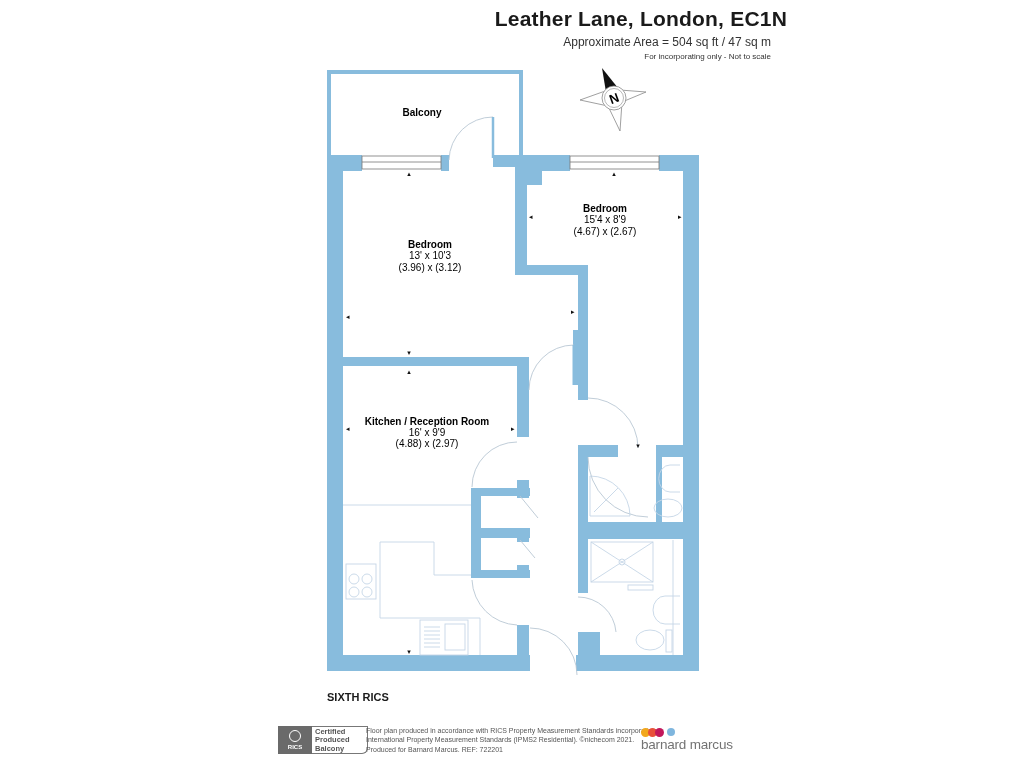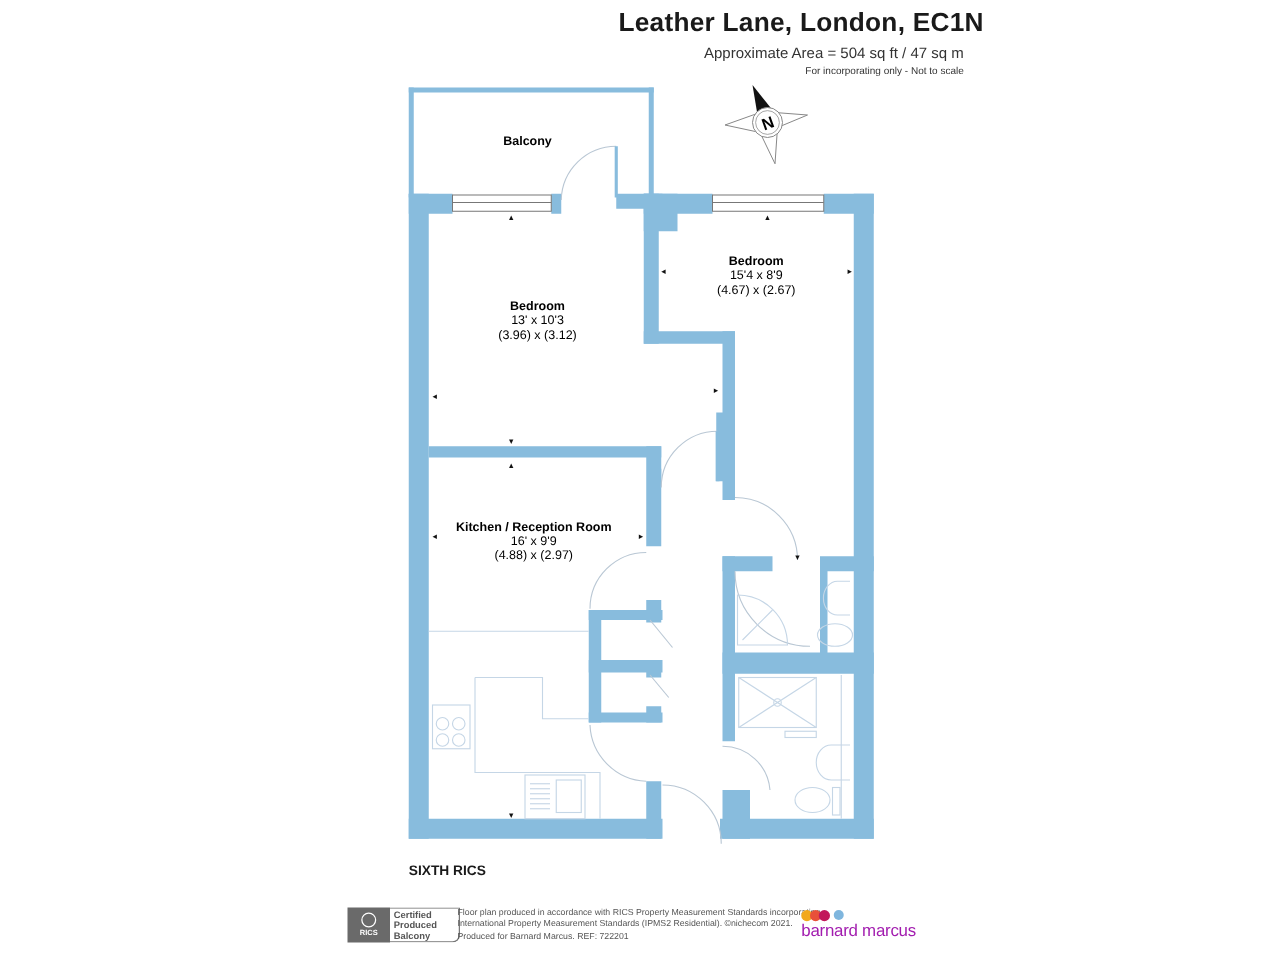--- a/index.html
+++ b/index.html
@@ -12,21 +12,21 @@
   .rics { position:absolute; left:278px; top:726px; width:90px; height:28px; display:flex; }
   .rics-badge { width:34px; height:28px; background:#6a6a6a; color:#fff; font-size:6px; font-weight:bold; display:flex; flex-direction:column; align-items:center; justify-content:center; }
   .rics-globe { width:10px; height:10px; border:1.5px solid #fff; border-radius:50%; margin-bottom:2px; }
   .rics-text { flex:1; border:1px solid #777; border-left:none; border-radius:0 0 6px 0; font-size:7.5px; font-weight:bold; color:#555; padding:1px 3px; line-height:8.3px; }
   .rics-text span { display:block; }
   .legal { position:absolute; left:366px; top:726px; width:270px; font-size:7px; color:#555; line-height:9.3px; }
   .legal span { display:block; white-space:nowrap; }
   .brand { position:absolute; left:641px; top:727px; }
   .dots { display:flex; gap:0; align-items:center; height:10px; }
   .dot { width:9px; height:9px; border-radius:50%; margin-right:-2px; }
-  .brand-name { font-size:13.5px; color:#a21caf; margin-top:0px; letter-spacing:-0.2px; }
+  .brand-name { font-size:13.5px; color:#737373; margin-top:0px; letter-spacing:-0.2px; }
   .rlabel { font-family:"Liberation Sans", sans-serif; }
 </style>
 </head>
 <body>
 
 <div class="title">Leather Lane, London, EC1N</div>
 <div class="area">Approximate Area = 504 sq ft / 47 sq m</div>
 <div class="note">For incorporating only - Not to scale</div>
 
 <svg class="plan" width="1024" height="768" viewBox="0 0 1024 768" xmlns="http://www.w3.org/2000/svg">

